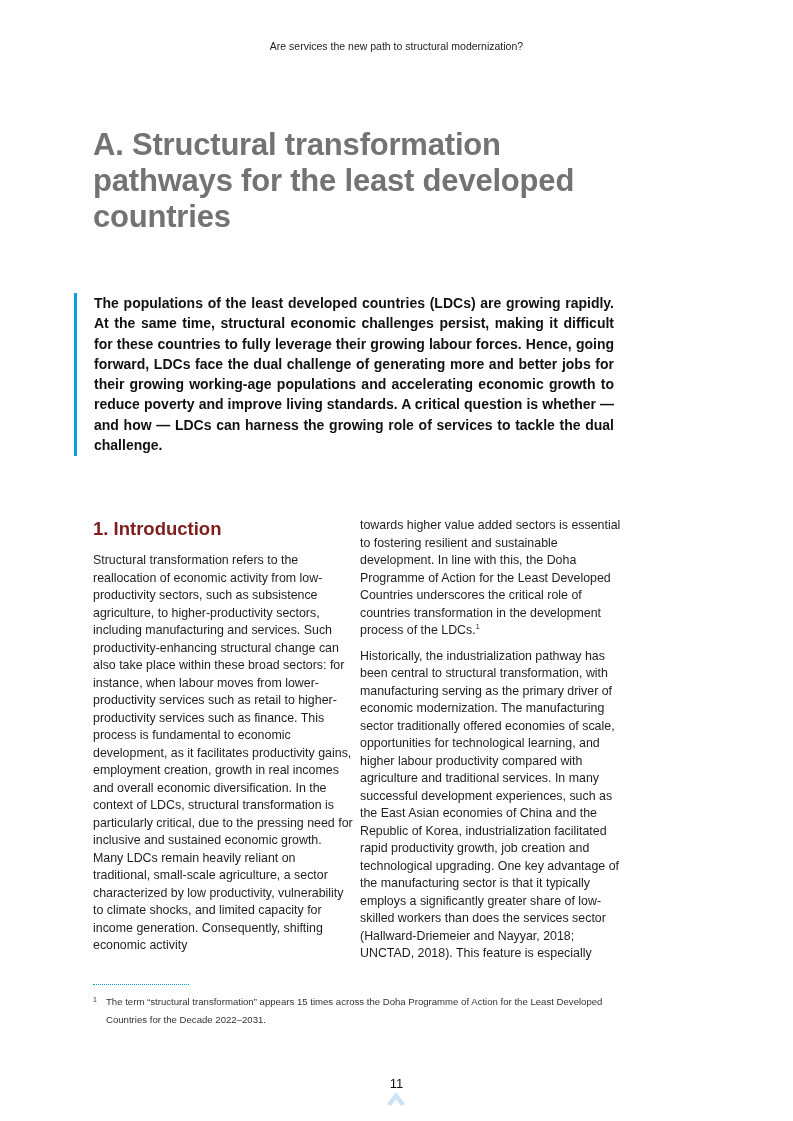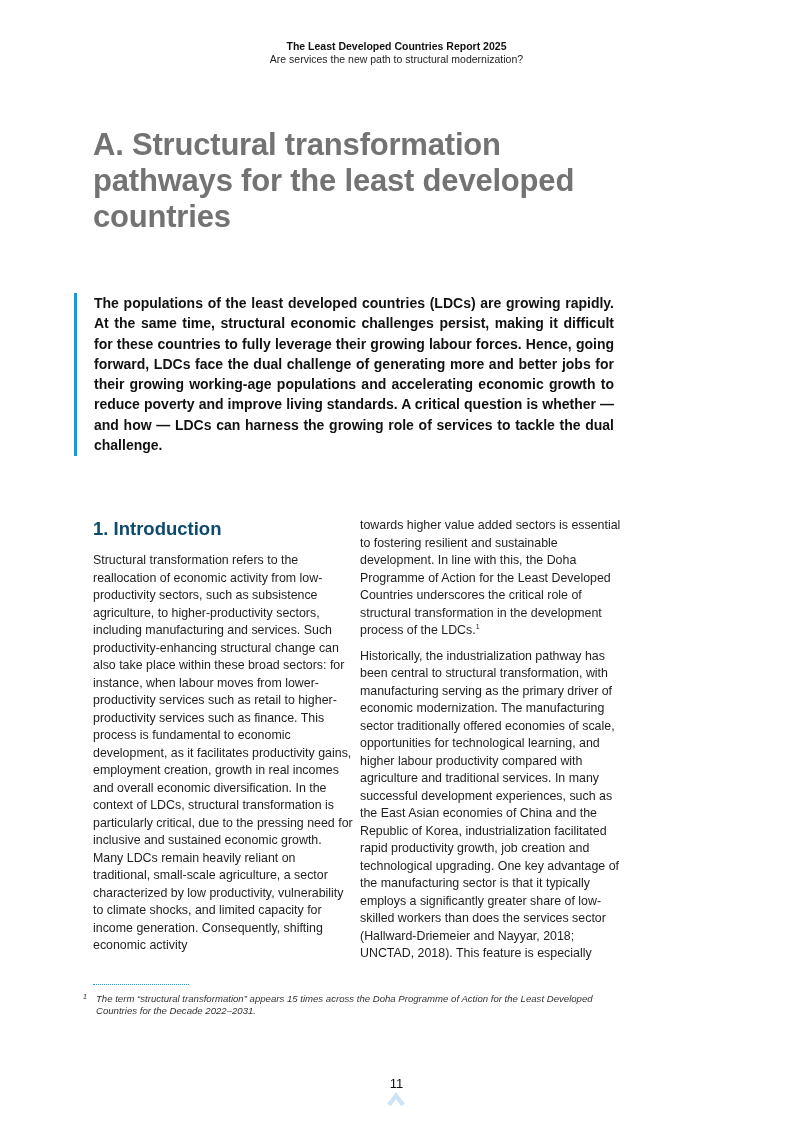--- a/index.html
+++ b/index.html
@@ -10,51 +10,50 @@
   .running-head .rh-sub { font-size: 10.5px; line-height: 13px; color: #222; }
   .section-title { position: absolute; top: 127px; left: 93px; width: 520px;
                    color: #737373; font-weight: bold; font-size: 31px; line-height: 36px; margin: 0; letter-spacing: -0.2px; }
   .lead { position: absolute; top: 293px; left: 74px; width: 540px; }
   .lead .bar { position: absolute; left: 0; top: 0; width: 3px; height: 163px; background: #0a9fdf; }
   .lead p { margin: 0 0 0 20px; font-weight: bold; font-size: 14px; line-height: 20.3px; text-align: justify; color: #111; }
   .col { position: absolute; width: 262px; font-size: 12.4px; line-height: 17.5px; color: #1e1e1e; }
   .col p { margin: 0 0 8px 0; }
   .col-left { left: 93px; top: 518px; }
   .col-right { left: 360px; top: 517px; }
-  .h2 { color: #0c4a6e; font-weight: bold; font-size: 18.5px; line-height: 22px; margin: 0 0 12px 0; }
+  .h2 { color: #7f1d1d; font-weight: bold; font-size: 18.5px; line-height: 22px; margin: 0 0 12px 0; }
   sup { font-size: 7px; line-height: 0; vertical-align: super; }
   .fn-rule { position: absolute; top: 984px; left: 93px; width: 96px; border-top: 1.5px dotted #0a9fdf; }
-  .footnote { position: absolute; top: 993px; left: 83px; width: 520px; font-size: 9.6px; line-height: 12px; color: #333; font-style: italic; }
+  .footnote { position: absolute; top: 993px; left: 93px; width: 520px; font-size: 9.6px; line-height: 18px; color: #333; }
   .footnote .fn-num { position: absolute; left: 0; top: -2px; font-size: 7px; }
   .footnote .fn-text { display: block; margin-left: 13px; }
   .page-num { position: absolute; top: 1076px; left: 0; width: 793px; text-align: center; font-weight: normal; font-size: 13px; color: #111; }
   .up-arrow { position: absolute; top: 1090px; left: 386px; width: 20px; height: 20px; }
 </style>
 </head>
 <body>
 
 <div class="running-head">
-  <div class="rh-title">The Least Developed Countries Report 2025</div>
   <div class="rh-sub">Are services the new path to structural modernization?</div>
 </div>
 
 <h1 class="section-title">A. Structural transformation pathways for the least developed countries</h1>
 
 <div class="lead">
   <div class="bar"></div>
   <p>The populations of the least developed countries (LDCs) are growing rapidly. At the same time, structural economic challenges persist, making it difficult for these countries to fully leverage their growing labour forces. Hence, going forward, LDCs face the dual challenge of generating more and better jobs for their growing working-age populations and accelerating economic growth to reduce poverty and improve living standards. A critical question is whether — and how — LDCs can harness the growing role of services to tackle the dual challenge.</p>
 </div>
 
 <div class="col col-left">
   <h2 class="h2">1. Introduction</h2>
   <p>Structural transformation refers to the reallocation of economic activity from low-productivity sectors, such as subsistence agriculture, to higher-productivity sectors, including manufacturing and services. Such productivity-enhancing structural change can also take place within these broad sectors: for instance, when labour moves from lower-productivity services such as retail to higher-productivity services such as finance. This process is fundamental to economic development, as it facilitates productivity gains, employment creation, growth in real incomes and overall economic diversification. In the context of LDCs, structural transformation is particularly critical, due to the pressing need for inclusive and sustained economic growth. Many LDCs remain heavily reliant on traditional, small-scale agriculture, a sector characterized by low productivity, vulnerability to climate shocks, and limited capacity for income generation. Consequently, shifting economic activity</p>
 </div>
 
 <div class="col col-right">
-  <p><span>towards higher value added sectors is essential to fostering resilient and sustainable development. In line with this, the Doha Programme of Action for the Least Developed Countries underscores the critical role of structural transformation in the development process of the LDCs.</span><sup>1</sup></p>
+  <p><span>towards higher value added sectors is essential to fostering resilient and sustainable development. In line with this, the Doha Programme of Action for the Least Developed Countries underscores the critical role of countries transformation in the development process of the LDCs.</span><sup>1</sup></p>
   <p>Historically, the industrialization pathway has been central to structural transformation, with manufacturing serving as the primary driver of economic modernization. The manufacturing sector traditionally offered economies of scale, opportunities for technological learning, and higher labour productivity compared with agriculture and traditional services. In many successful development experiences, such as the East Asian economies of China and the Republic of Korea, industrialization facilitated rapid productivity growth, job creation and technological upgrading. One key advantage of the manufacturing sector is that it typically employs a significantly greater share of low-skilled workers than does the services sector (Hallward-Driemeier and Nayyar, 2018; UNCTAD, 2018). This feature is especially</p>
 </div>
 
 <div class="fn-rule"></div>
 <div class="footnote">
   <span class="fn-num">1</span>
   <span class="fn-text">The term “structural transformation” appears 15 times across the Doha Programme of Action for the Least Developed Countries for the Decade 2022–2031.</span>
 </div>
 
 <div class="page-num">11</div>

